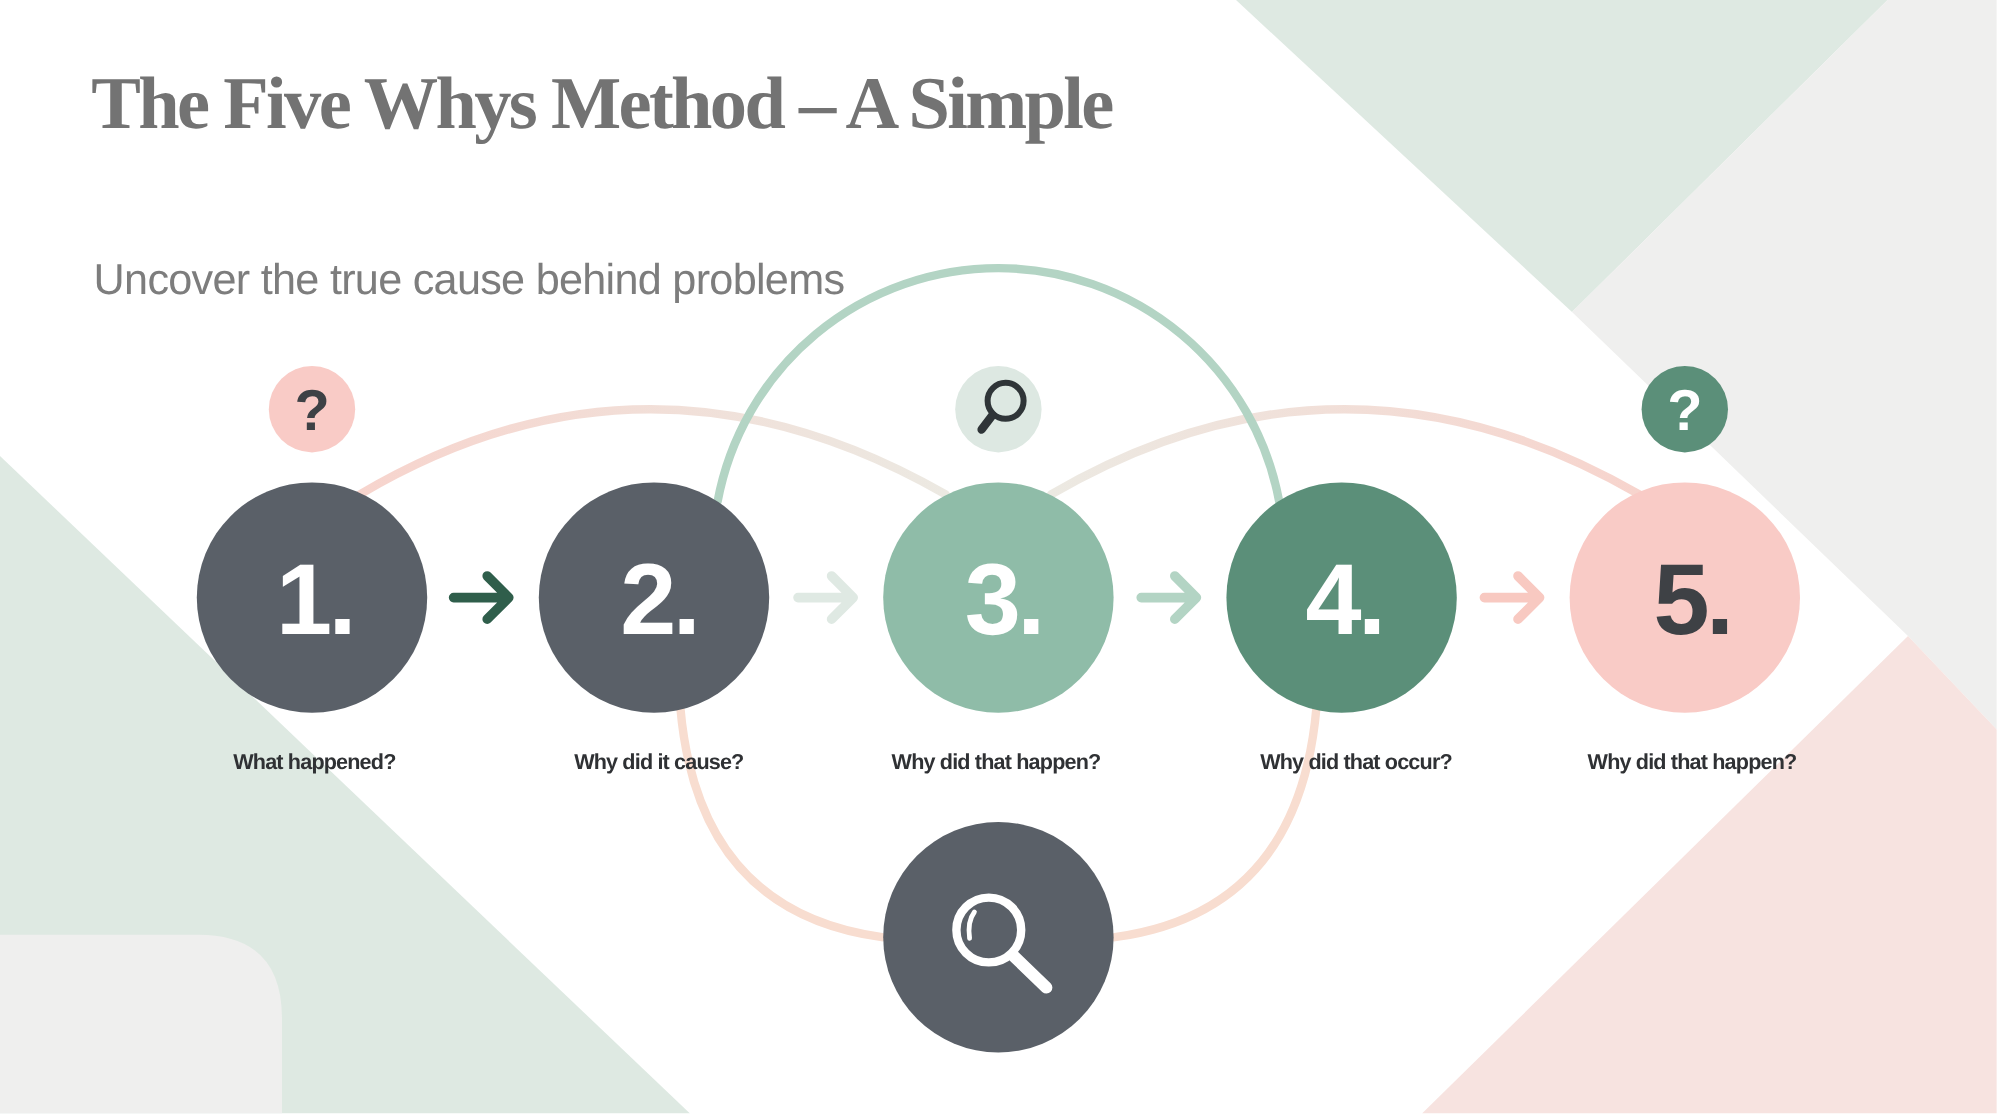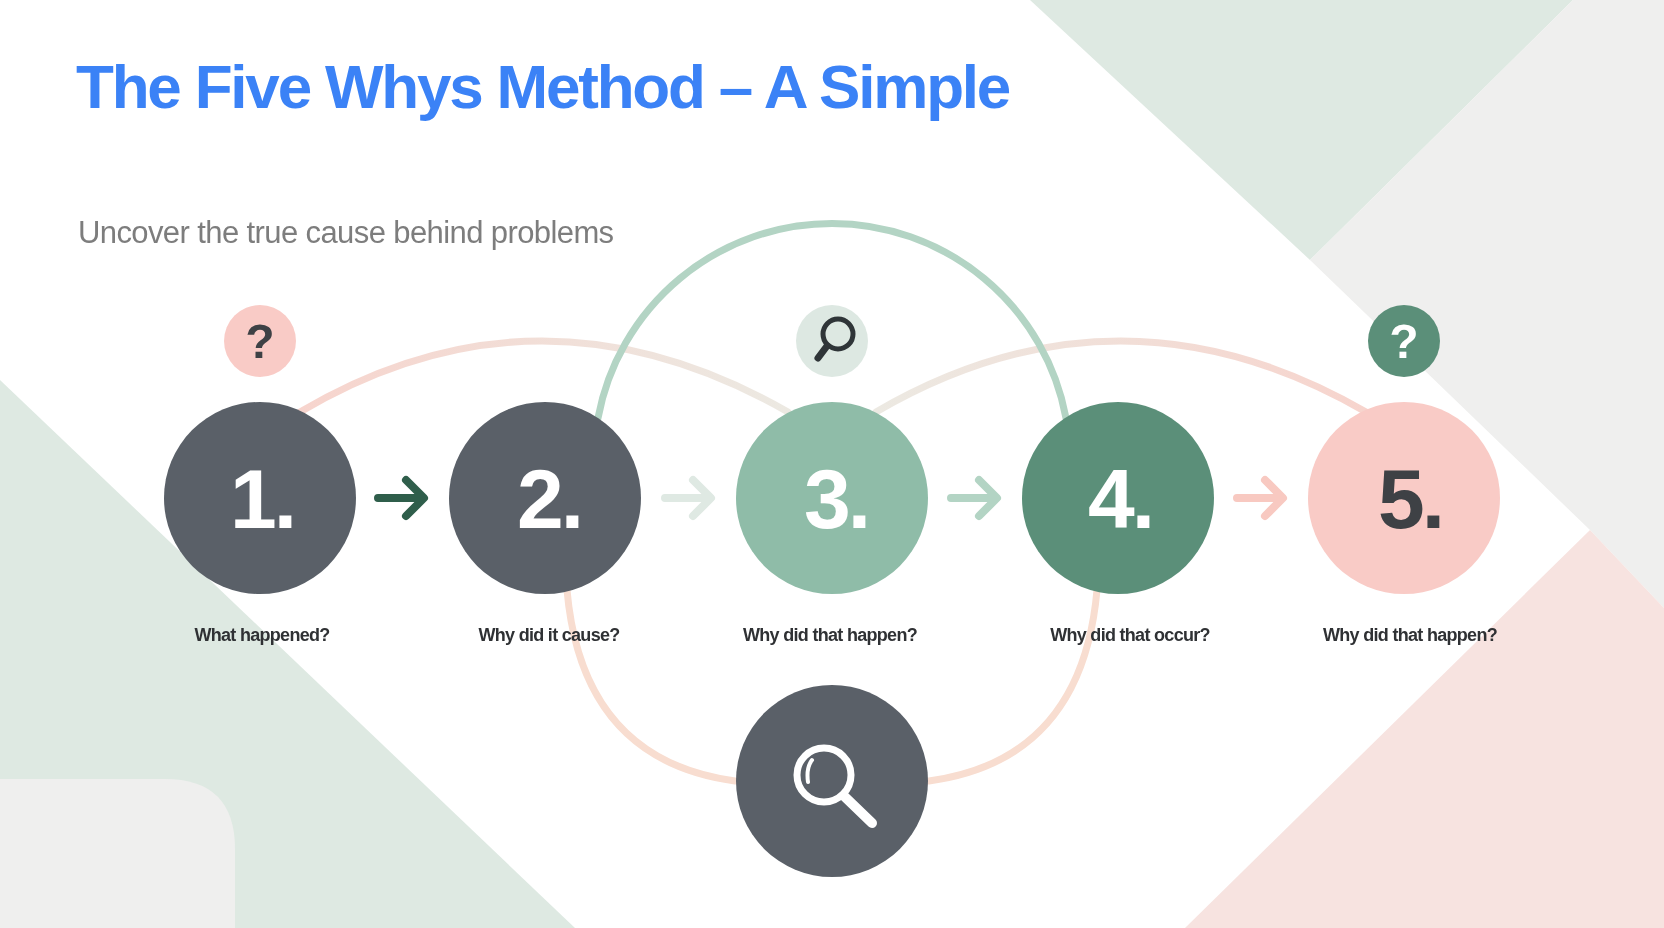--- a/index.html
+++ b/index.html
@@ -5,27 +5,28 @@
   html, body { margin: 0; padding: 0; }
   body {
     width: 1664px; height: 928px; overflow: hidden; position: relative;
     background: #ffffff;
     font-family: "Liberation Sans", "DejaVu Sans", sans-serif;
   }
   #bg { position: absolute; left: 0; top: 0; width: 1664px; height: 928px; }
   #diagram { position: absolute; left: 0; top: 0; width: 1664px; height: 928px; }
   .title {
     position: absolute; left: 76px; top: 52px; width: 1000px; margin: 0;
-    font-size: 62px; line-height: 70px; font-weight: 700; color: #3b82f6;
+    font-size: 62px; line-height: 70px; font-weight: 700; color: #737373;
     letter-spacing: -2.2px;
+    font-family: Liberation Serif, serif;
   }
   .title span { display: block; white-space: nowrap; }
   .subtitle {
     position: absolute; left: 78px; top: 215px; margin: 0;
-    font-size: 31px; line-height: 36px; color: #7d7d7d; letter-spacing: -0.6px;
+    font-size: 36px; line-height: 36px; color: #7d7d7d; letter-spacing: -0.6px;
     font-weight: 400; white-space: nowrap;
   }
   .step-label {
     position: absolute; top: 620px; width: 300px; text-align: center;
     font-size: 18px; line-height: 30px; font-weight: 700; color: #2f3134;
     letter-spacing: -0.7px; white-space: nowrap;
   }
   .num {
     font-family: "Liberation Sans", "DejaVu Sans", sans-serif;
     font-weight: 700; font-size: 84px; letter-spacing: -3px;

